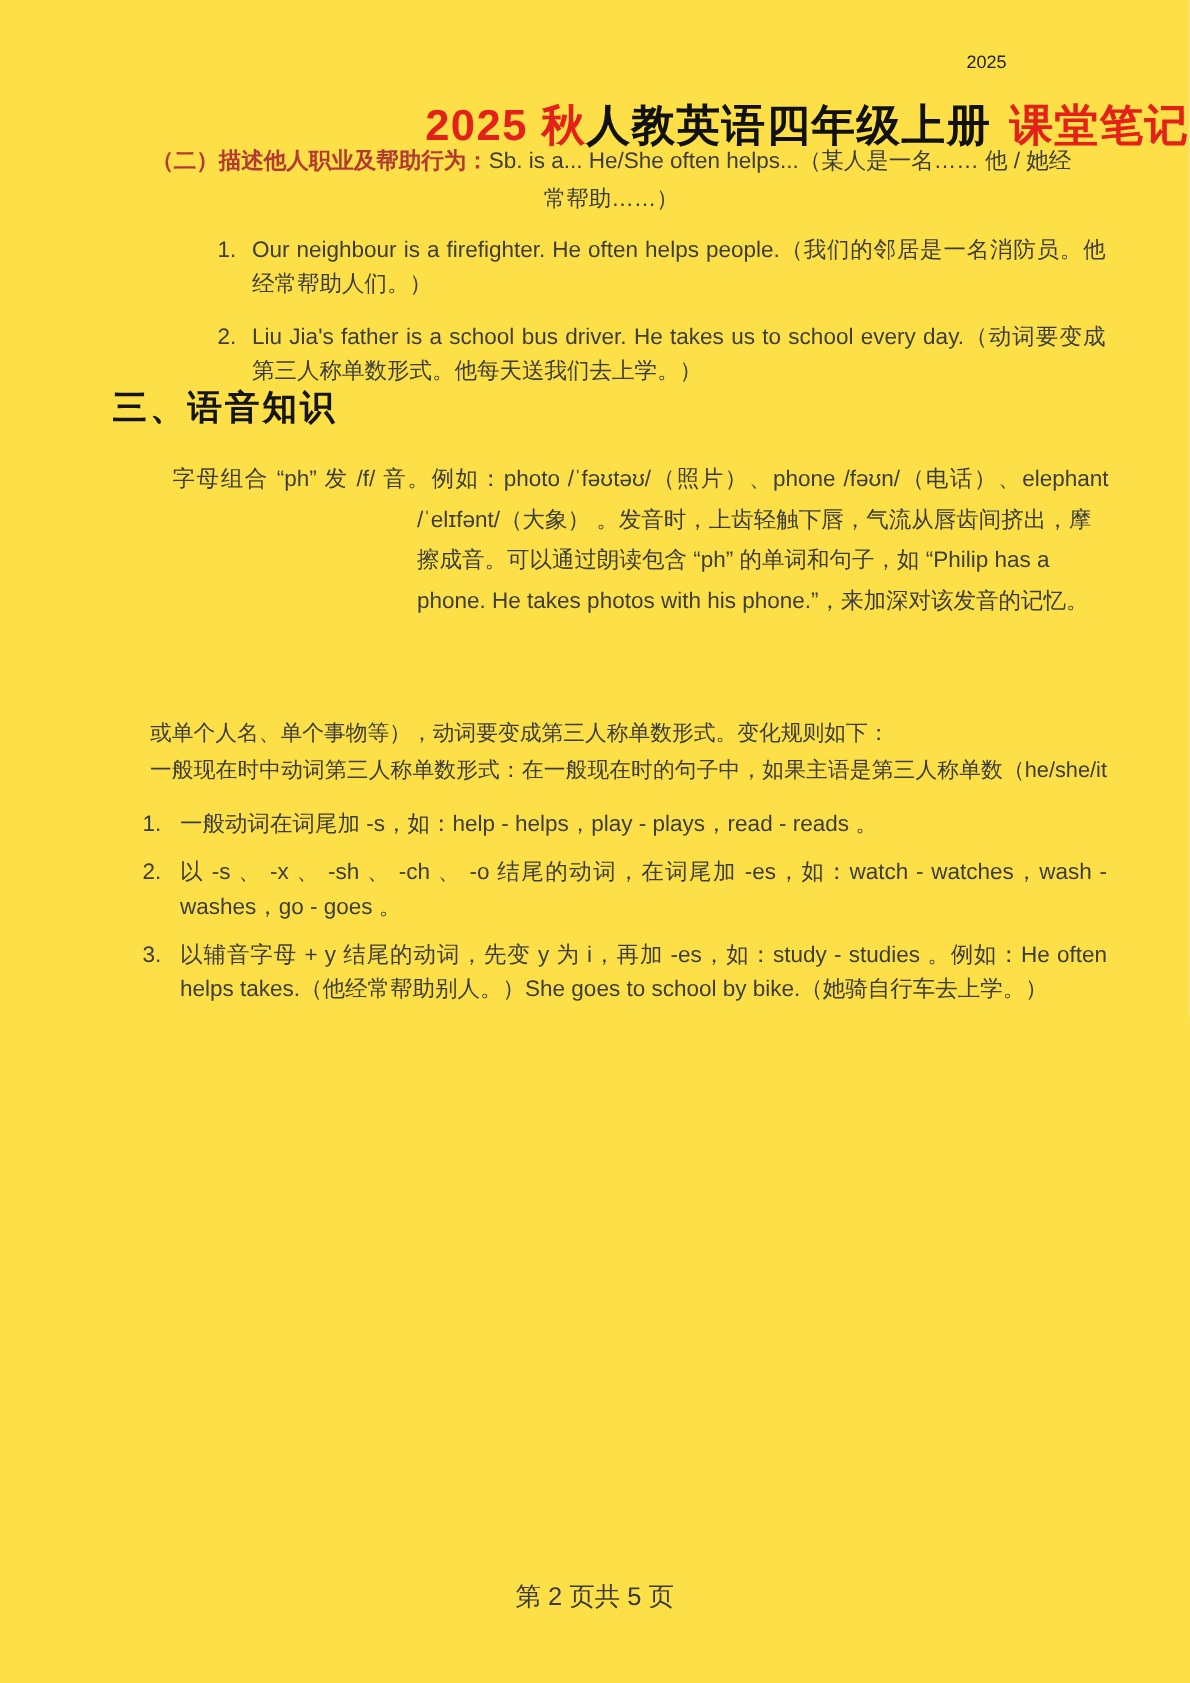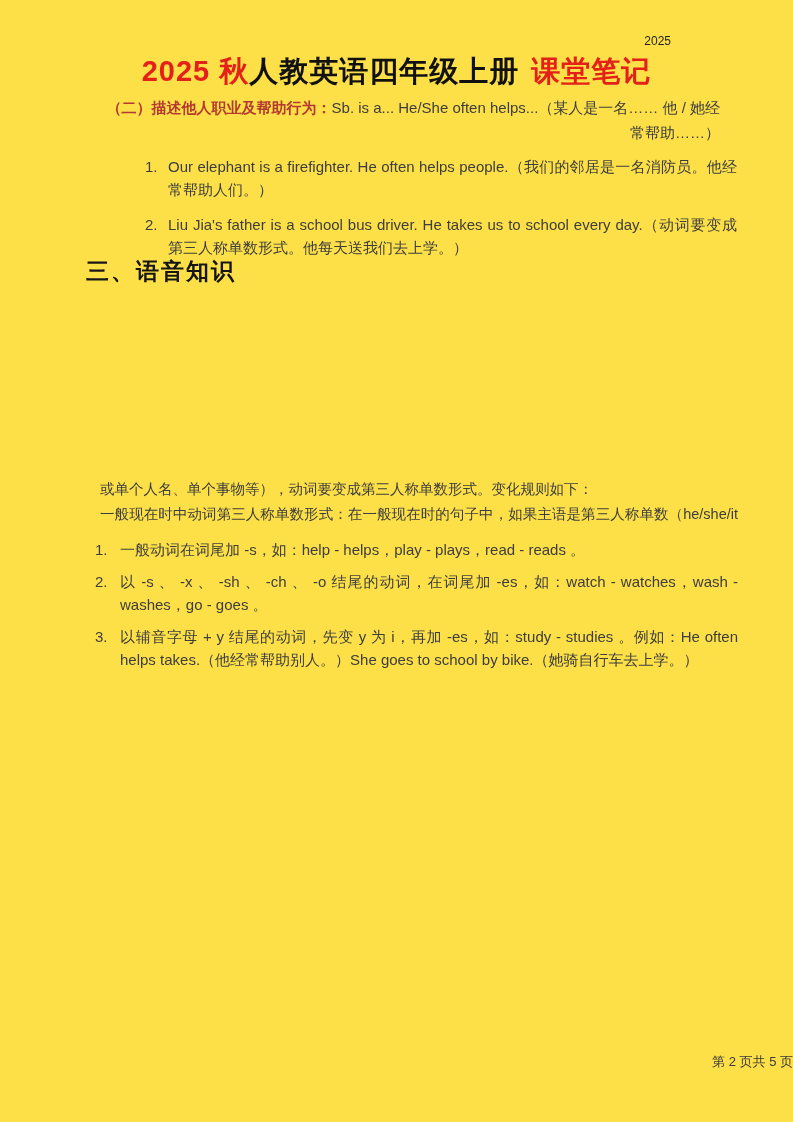--- a/index.html
+++ b/index.html
@@ -16,57 +16,57 @@
   }
   .corner-mark {
     position: absolute;
     top: 34px;
     right: 122px;
     font-size: 12px;
     color: #1f1f1f;
   }
   .doc-title {
     position: absolute;
-    top: 52px;
+    top: 64px;
     left: 0;
     width: 100%;
-    text-align: center;
+    text-align: right;
     font-size: 29px;
     font-weight: bold;
     letter-spacing: 1px;
     color: #111;
     white-space: nowrap;
   }
   .doc-title .red { color: #e32119; }
   .doc-title .suffix { margin-left: 12px; }
   .subtitle {
     position: absolute;
     top: 95px;
     left: 95px;
     width: 625px;
-    text-align: right;
+    text-align: center;
     font-size: 15px;
     line-height: 25px;
   }
   .subtitle .label { color: #b43a31; font-weight: bold; }
   .subtitle .body { color: #3d3d3d; }
   .example-list {
     position: absolute;
     top: 155px;
     left: 145px;
     width: 592px;
     font-size: 15px;
     line-height: 23px;
   }
   .list-item { display: flex; margin-bottom: 12px; }
   .list-item .num { width: 23px; flex: none; }
   .list-item .txt { flex: 1; text-align: justify; }
   .section-heading {
     position: absolute;
-    left: 86px;
+    left: 75px;
     font-size: 23px;
     font-weight: bold;
     color: #151515;
     letter-spacing: 2px;
   }
   .heading-phonics { top: 256px; }
   .heading-grammar { top: 431px; }
   .phonics-para {
     position: absolute;
     top: 306px;
@@ -100,22 +100,22 @@
     font-size: 15px;
     line-height: 23px;
   }
   .grammar-rules .list-item .num { width: 25px; }
   .grammar-rules .list-item { margin-bottom: 9px; }
   .page-footer {
     position: absolute;
     top: 1053px;
     left: 0;
     width: 100%;
-    text-align: right;
-    font-size: 13px;
+    text-align: center;
+    font-size: 17px;
     color: #3a3a3a;
   }
 </style>
 </head>
 <body>
 
 <div class="page">
 
   <div class="corner-mark">2025</div>
 
@@ -123,30 +123,36 @@
     <span class="red">2025 秋</span><span>人教英语四年级上册</span><span class="red suffix">课堂笔记</span>
   </div>
 
   <div class="subtitle">
     <span class="label">（二）描述他人职业及帮助行为：</span><span class="body">Sb. is a... He/She often helps...（某人是一名…… 他 / 她经常帮助……）</span>
   </div>
 
   <div class="example-list">
     <div class="list-item">
       <div class="num">1.</div>
-      <div class="txt">Our elephant is a firefighter. He often helps people.（我们的邻居是一名消防员。他经常帮助人们。）</div>
+      <div class="txt">Our neighbour is a firefighter. He often helps people.（我们的邻居是一名消防员。他经常帮助人们。）</div>
     </div>
     <div class="list-item">
       <div class="num">2.</div>
       <div class="txt">Liu Jia's father is a school bus driver. He takes us to school every day.（动词要变成第三人称单数形式。他每天送我们去上学。）</div>
     </div>
   </div>
 
   <div class="section-heading heading-phonics">三、语音知识</div>
 
+  <div class="phonics-para">
+    <div class="pline first">字母组合 “ph” 发 /f/ 音。例如：photo /ˈfəʊtəʊ/（照片）、phone /fəʊn/（电话）、elephant</div>
+    <div class="pline cont">/ˈelɪfənt/（大象） 。发音时，上齿轻触下唇，气流从唇齿间挤出，摩</div>
+    <div class="pline cont">擦成音。可以通过朗读包含 “ph” 的单词和句子，如 “Philip has a</div>
+    <div class="pline cont">phone. He takes photos with his phone.”，来加深对该发音的记忆。</div>
+  </div>
 
 
   <div class="grammar-intro">
     <div class="gline">或单个人名、单个事物等），动词要变成第三人称单数形式。变化规则如下：</div>
     <div class="gline first">一般现在时中动词第三人称单数形式：在一般现在时的句子中，如果主语是第三人称单数（he/she/it</div>
   </div>
 
   <div class="grammar-rules">
     <div class="list-item">
       <div class="num">1.</div>

